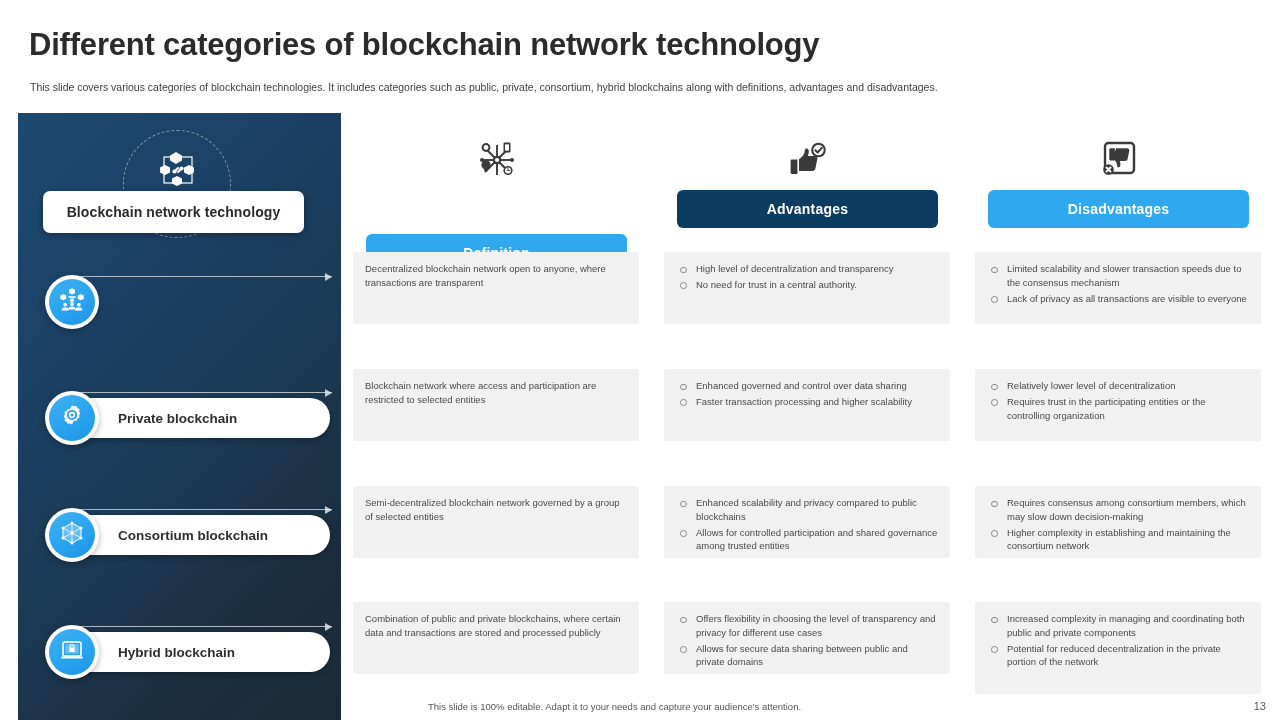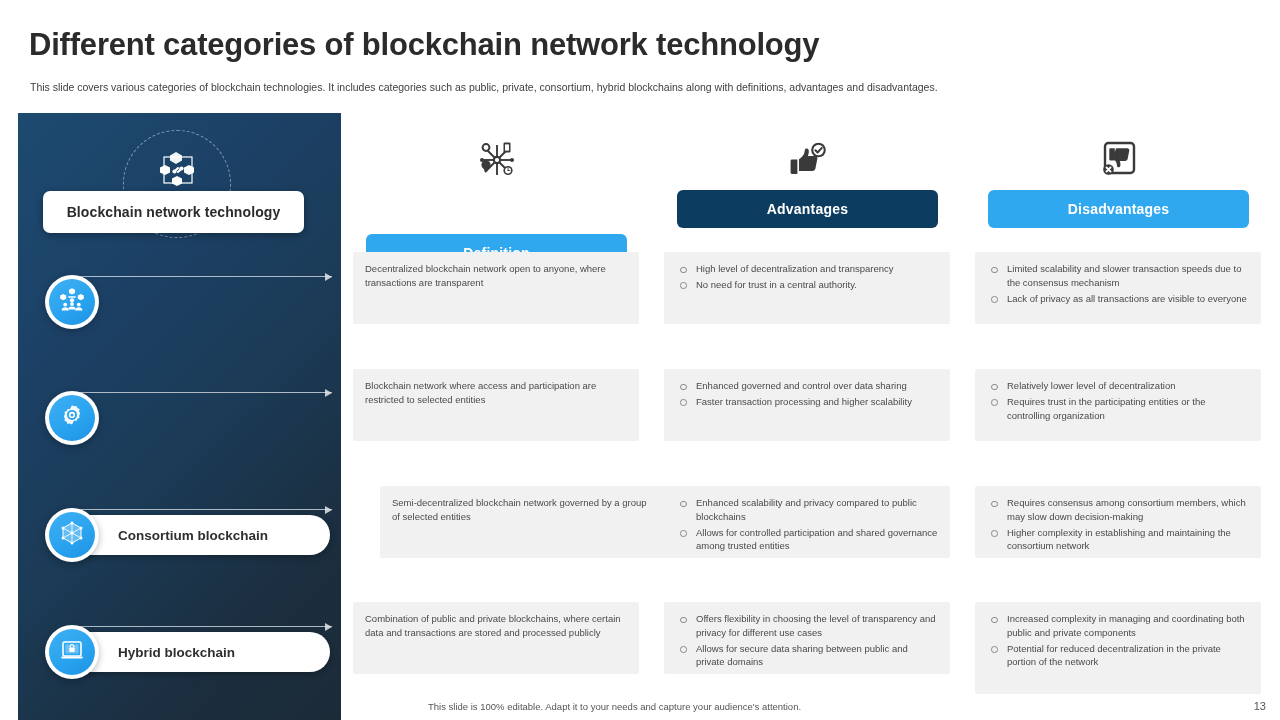--- a/index.html
+++ b/index.html
@@ -173,20 +173,23 @@
             <path d="M16.2 23.4c0-1.9 1.5-3.1 3.6-3.1s3.6 1.2 3.6 3.1z"></path>
             <circle cx="13" cy="17.1" r="1.9"></circle>
           </svg>
         </span>
       </div>
     </div>
   </div>
 
   <div class="sb-row" style="top:269px;">
     <div class="arrow"></div>
+    <div class="pill">
+      <span class="txt">Private blockchain</span>
+    </div>
     <div class="badge">
       <div class="disc">
         <span>
           <svg viewBox="0 0 26 26" width="26" height="26" fill="#ffffff">
             <path d="M13 2.2l2.1 1.1 2.3-.4 1 2.1 2.1 1-.4 2.3 1.1 2.1-1.1 2.1.4 2.3-2.1 1-1 2.1-2.3-.4L13 21.6l-2.1-1.1-2.3.4-1-2.1-2.1-1 .4-2.3L4.8 13.4l1.1-2.1-.4-2.3 2.1-1 1-2.1 2.3.4z" opacity=".95"></path>
             <circle cx="13" cy="11.9" r="5" fill="#2fa1ed"></circle>
             <circle cx="13" cy="11.9" r="3.1" fill="#ffffff"></circle>
             <circle cx="13" cy="11.9" r="1.5" fill="#2fa1ed"></circle>
           </svg>
         </span>
@@ -330,21 +333,21 @@
     <li>Faster transaction processing and higher scalability</li>
   </ul>
 </div>
 <div class="cell" style="left:975px; top:369px; width:286px; height:72px;">
   <ul>
     <li>Relatively lower level of decentralization</li>
     <li>Requires trust in the participating entities or the controlling organization</li>
   </ul>
 </div>
 
-<div class="cell" style="left:353px; top:486px; width:286px; height:72px;margin-left:27px;">
+<div class="cell" style="left:353px; top:486px; width:286px; height:72px;">
   <p>Semi-decentralized blockchain network governed by a group of selected entities</p>
 </div>
 <div class="cell" style="left:664px; top:486px; width:286px; height:72px;">
   <ul>
     <li>Enhanced scalability and privacy compared to public blockchains</li>
     <li>Allows for controlled participation and shared governance among trusted entities</li>
   </ul>
 </div>
 <div class="cell" style="left:975px; top:486px; width:286px; height:72px;">
   <ul>

